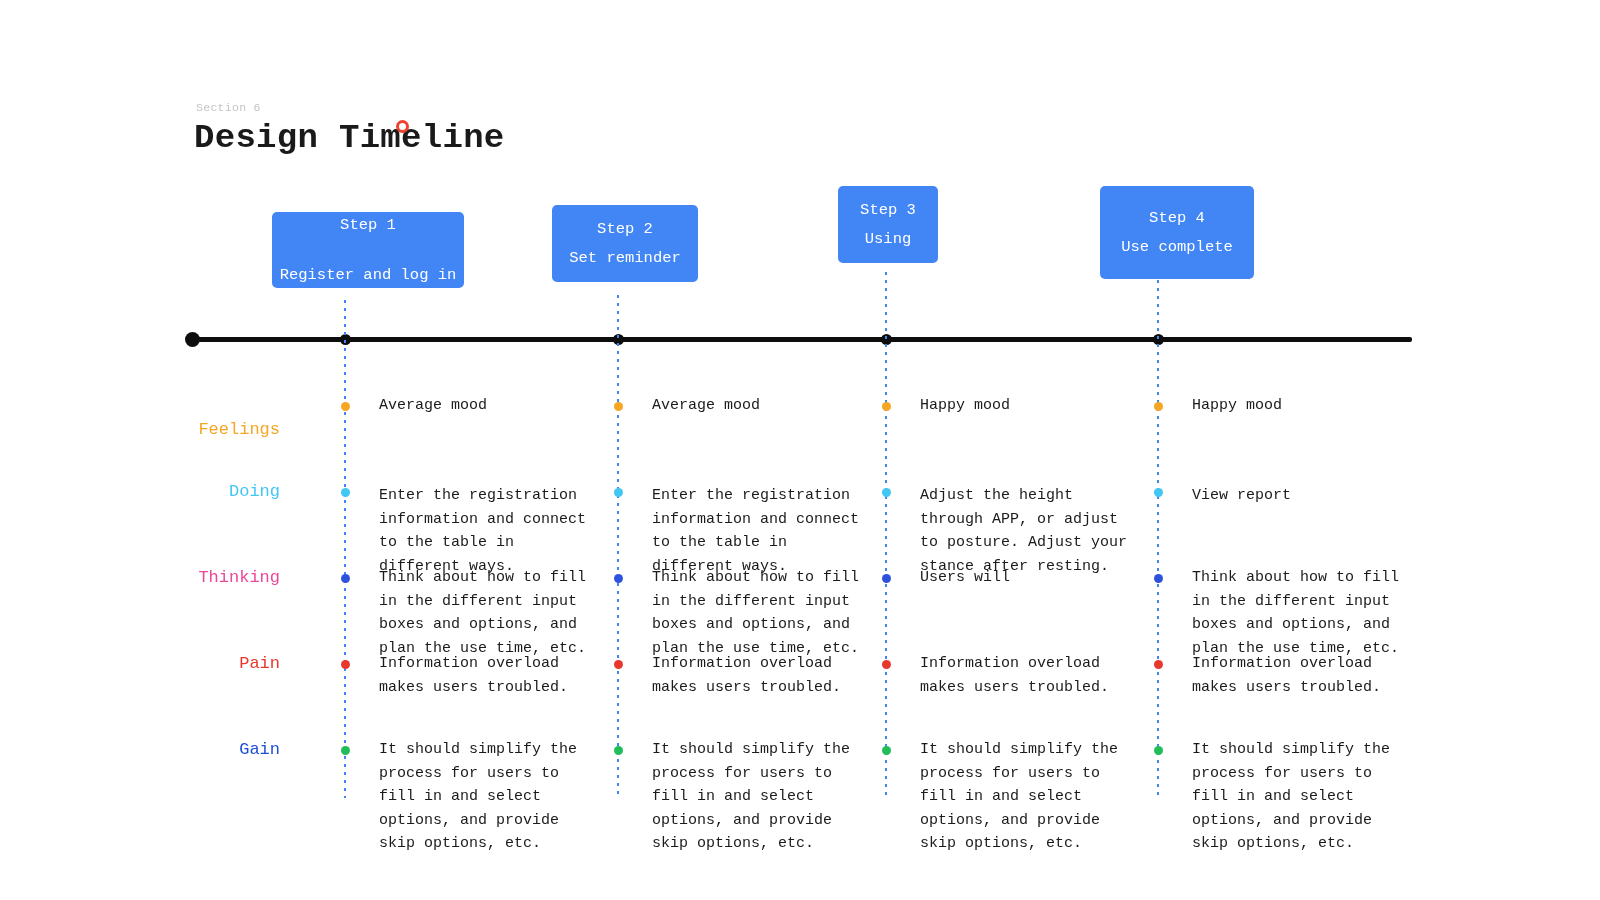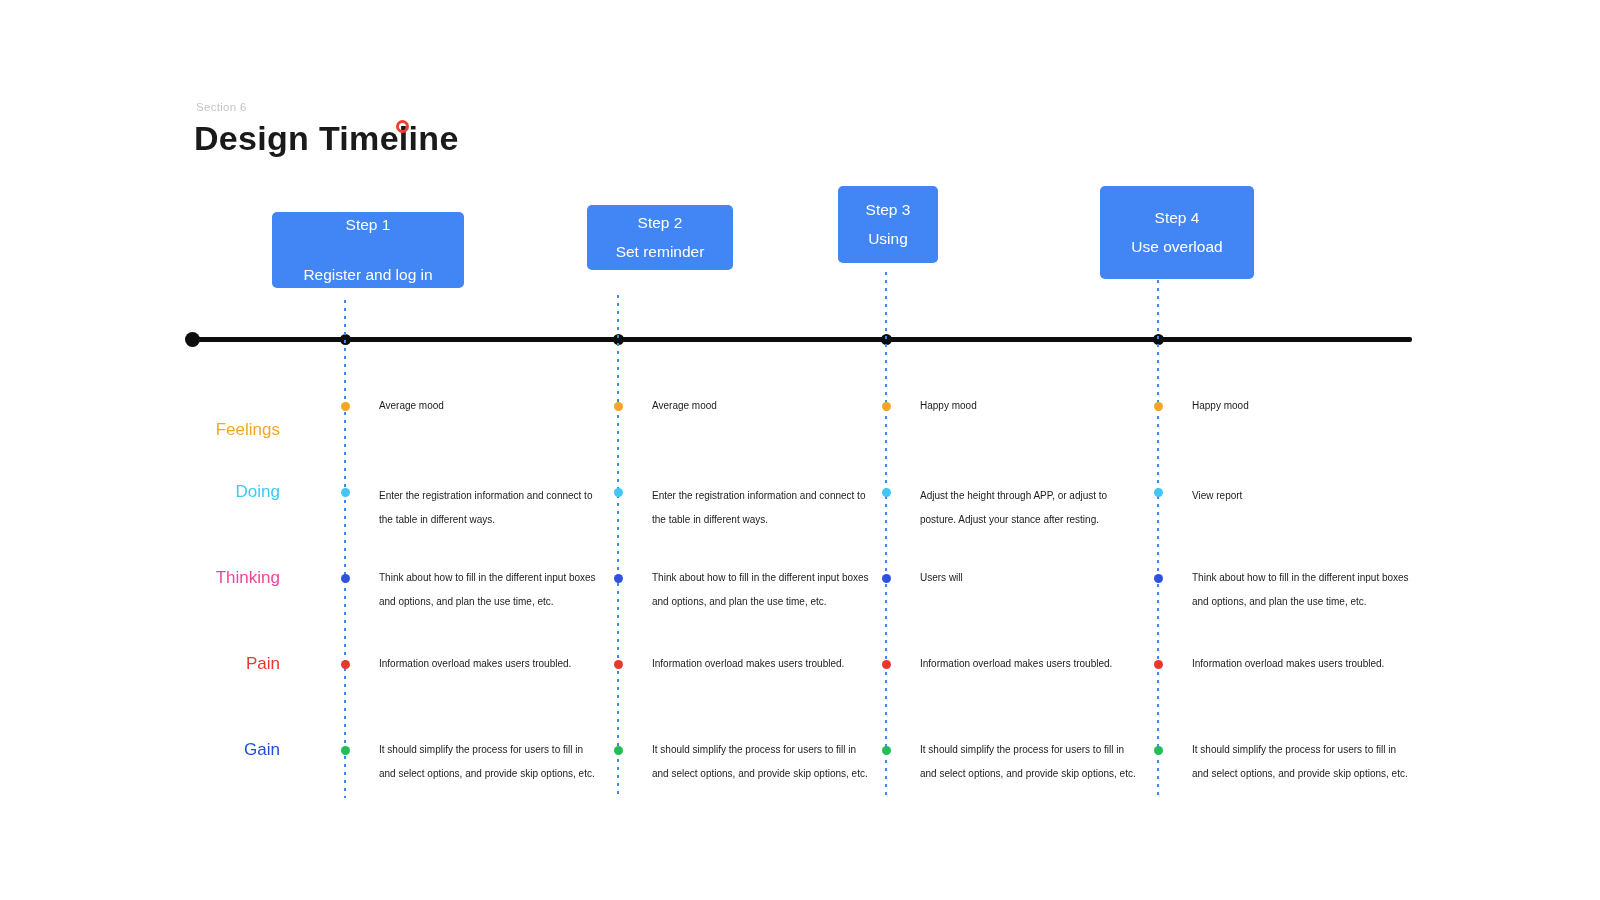--- a/index.html
+++ b/index.html
@@ -1,29 +1,29 @@
 <!DOCTYPE html>
 <html style="--step-bg: #4285F4; --timeline: #0D0D0D; --dotted-line: #4285F4; --accent-ring: #EF4130; --section-label: #C4C4C4;"><head>
 <meta charset="utf-8">
 <style>
   html,body{margin:0;padding:0;background:#ffffff;}
   .canvas{position:relative;width:1600px;height:900px;background:#ffffff;overflow:hidden;
-          font-family:Liberation Sans, sans-serif;}
+          font-family:Liberation Mono, monospace;}
 
   
   .section-label{position:absolute;left:196px;top:101px;font-size:11.5px;color:var(--section-label);letter-spacing:.3px;}
   .page-title{position:absolute;left:194px;top:119px;margin:0;font-size:34px;font-weight:600;color:#1a1a1a;letter-spacing:.3px;}
   .ring{position:absolute;left:396px;top:120px;width:7px;height:7px;border:3.5px solid var(--accent-ring);border-radius:50%;}
 
   
   .step{position:absolute;background:var(--step-bg);border-radius:5px;color:#ffffff;
         display:flex;flex-direction:column;align-items:center;justify-content:center;gap:11px;
         font-size:15.5px;text-align:left;}
   .s1{left:272px;top:212px;width:192px;height:76px;gap:32px;}
-  .s2{left:587px;top:205px;width:146px;height:65px;}
+  .s2{left:552px;top:205px;width:146px;height:77px;}
   .s3{left:838px;top:186px;width:100px;height:77px;}
   .s4{left:1100px;top:186px;width:154px;height:93px;}
 
   
   .tl-line{position:absolute;left:193px;top:337px;width:1219px;height:5px;background:var(--timeline);border-radius:2px;}
   .tl-cap{position:absolute;left:185px;top:332px;width:15px;height:15px;border-radius:50%;background:var(--timeline);}
   .tl-node{position:absolute;top:334px;width:11px;height:11px;border-radius:50%;background:var(--timeline);}
   .tl-node.n1{left:339.5px}.tl-node.n2{left:612.5px}.tl-node.n3{left:880.5px}.tl-node.n4{left:1152.5px}
 
   
@@ -37,21 +37,21 @@
   
   .row-label{position:absolute;left:80px;width:200px;text-align:right;font-size:17px;line-height:22px;}
   .row-label.r1{top:395px}.row-label.r2{top:481px}.row-label.r3{top:567px}.row-label.r4{top:653px}.row-label.r5{top:739px}
 
   
   .rdot{position:absolute;width:9px;height:9px;border-radius:50%;}
   .rdot.c1{left:340.5px}.rdot.c2{left:613.5px}.rdot.c3{left:881.5px}.rdot.c4{left:1153.5px}
   .rdot.r1{top:401.5px}.rdot.r2{top:487.5px}.rdot.r3{top:573.5px}.rdot.r4{top:659.5px}.rdot.r5{top:745.5px}
 
   
-  .cell{position:absolute;width:222px;font-size:10px;line-height:23.5px;color:#1b1b1b;}
+  .cell{position:absolute;width:222px;font-size:15px;line-height:23.5px;color:#1b1b1b;}
   .cell.c1{left:379px}.cell.c2{left:652px}.cell.c3{left:920px}.cell.c4{left:1192px}
   .cell.r1{top:394px}.cell.r2{top:484px}.cell.r3{top:566px}.cell.r4{top:652px}.cell.r5{top:738px}
 </style>
 </head>
 <body>
 
 <div class="canvas">
 
   <div class="section-label">Section 6</div>
   <h1 class="page-title">Design Timeline</h1>
@@ -64,21 +64,21 @@
   <div class="step s2">
     <div>Step 2</div>
     <div>Set reminder</div>
   </div>
   <div class="step s3">
     <div>Step 3</div>
     <div>Using</div>
   </div>
   <div class="step s4">
     <div>Step 4</div>
-    <div>Use overload</div>
+    <div>Use complete</div>
   </div>
 
   <div class="tl-line"></div>
   <div class="tl-cap"></div>
   <span class="tl-node n1"></span>
   <span class="tl-node n2"></span>
   <span class="tl-node n3"></span>
   <span class="tl-node n4"></span>
 
   <div class="vline c1"></div>

